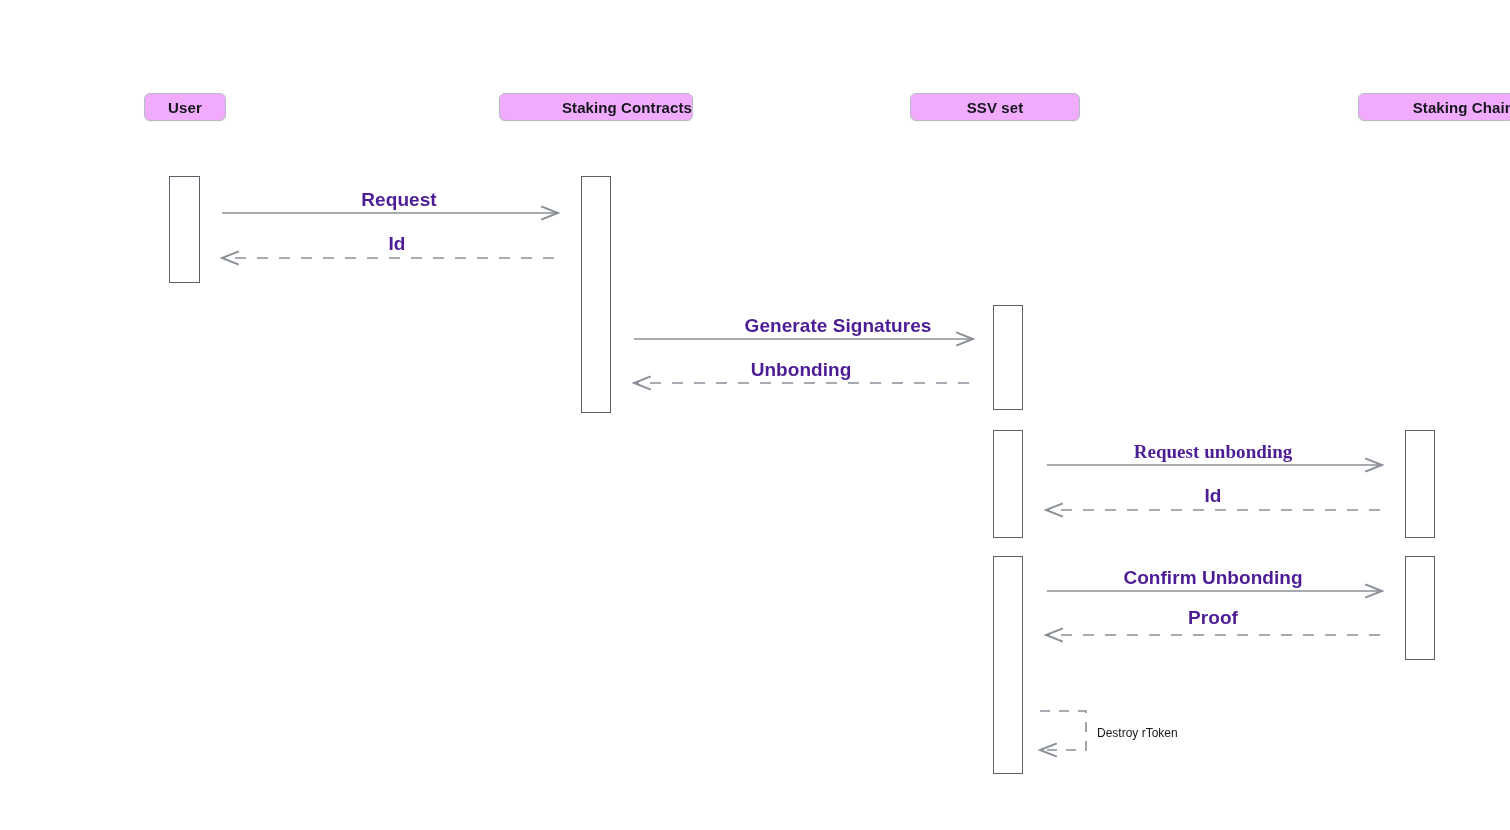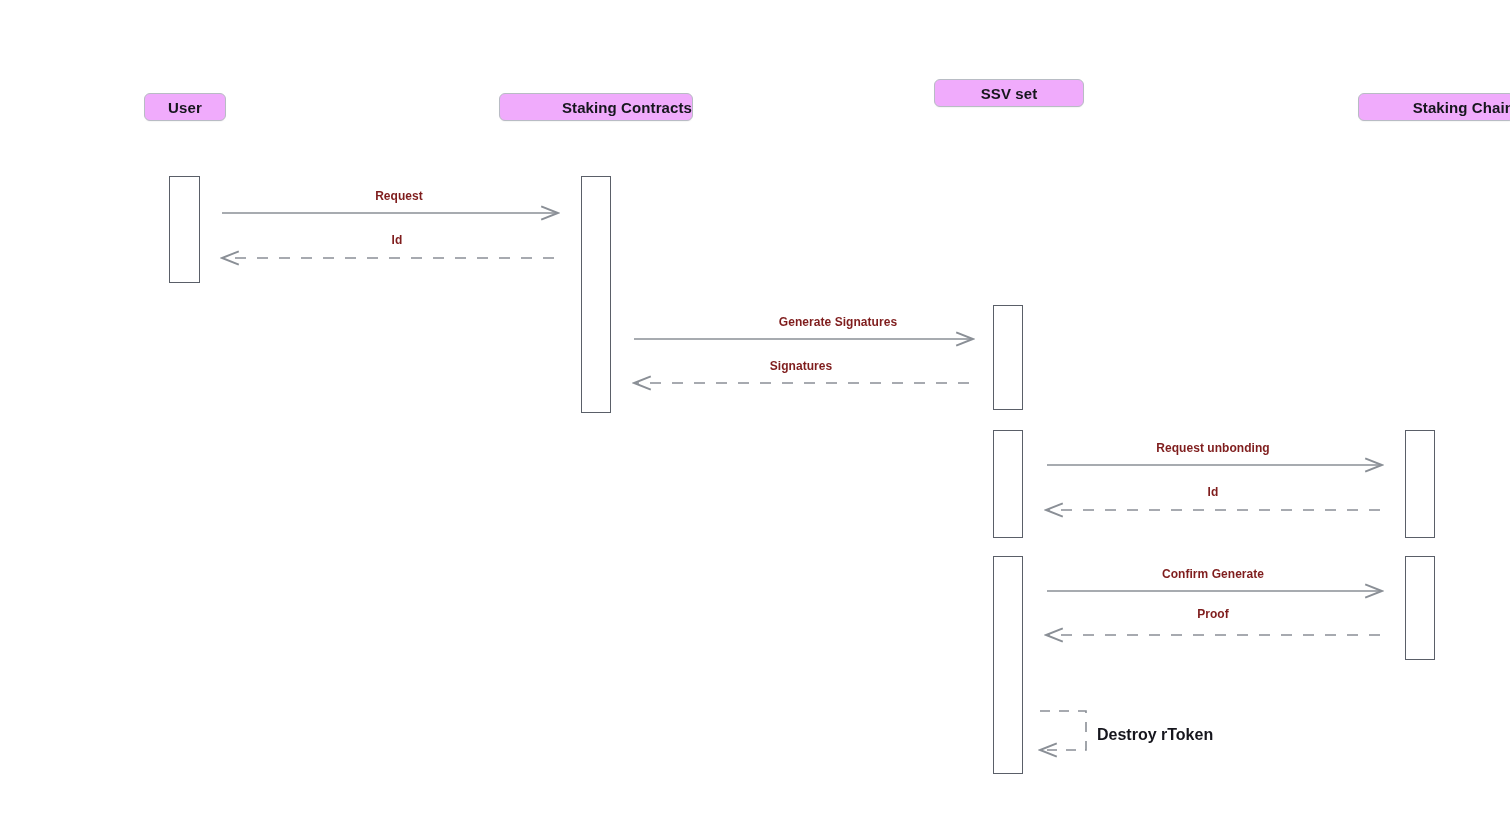--- a/index.html
+++ b/index.html
@@ -38,34 +38,34 @@
     box-shadow: 0 1px 1px rgba(0,0,0,0.04);
   }
   .activation {
     position: absolute;
     box-sizing: border-box;
     border: 1px solid #5a5f68;
     background: #ffffff;
   }
   .msg-label {
     position: absolute;
-    font-size: 12px;
+    font-size: 19px;
     font-weight: bold;
-    color: #7f1d1d;
+    color: #4c1d95;
     white-space: nowrap;
     letter-spacing: 0.05px;
   }
   .msg-label.centered {
     transform: translateX(-50%);
     text-align: center;
   }
   .selfloop-label {
     position: absolute;
-    font-size: 16px;
-    font-weight: bold;
+    font-size: 12px;
+    font-weight: normal;
     color: #16161d;
     white-space: nowrap;
   }
 </style>
 </head>
 <body>
 
 <div id="diagram">
 
   <svg id="edges" width="1510" height="830" style="position:absolute;top:0;left:0;">
@@ -90,41 +90,41 @@
       </g>
   </svg>
 
   <div id="participants-layer">
       <div class="participant-box" style="left: 144px; top: 93px; width: 82px;">
         <span>User</span>
       </div>
       <div class="participant-box" style="left: 499px; top: 93px; width: 194px; justify-content: flex-end;">
         <span>Staking Contracts</span>
       </div>
-      <div class="participant-box" style="left: 910px; top: 79px; width: 150px; margin-left: 24px;">
+      <div class="participant-box" style="left: 910px; top: 93px; width: 170px;">
         <span>SSV set</span>
       </div>
       <div class="participant-box" style="left: 1358px; top: 93px; width: 157px; justify-content: flex-end;">
         <span>Staking Chain</span>
       </div>
     </div>
   <div id="activations-layer">
       <div class="activation" style="left: 169px; top: 176px; width: 31px; height: 107px;"></div>
       <div class="activation" style="left: 581px; top: 176px; width: 30px; height: 237px;"></div>
       <div class="activation" style="left: 993px; top: 305px; width: 30px; height: 105px;"></div>
       <div class="activation" style="left: 993px; top: 430px; width: 30px; height: 108px;"></div>
       <div class="activation" style="left: 993px; top: 556px; width: 30px; height: 218px;"></div>
       <div class="activation" style="left: 1405px; top: 430px; width: 30px; height: 108px;"></div>
       <div class="activation" style="left: 1405px; top: 556px; width: 30px; height: 104px;"></div>
     </div>
   <div id="labels-layer">
       <div class="msg-label centered" style="left: 399px; top: 189px;">Request</div>
       <div class="msg-label centered" style="left: 397px; top: 233px;">Id</div>
       <div class="msg-label centered" style="left: 801px; top: 315px; margin-left: 37px;">Generate Signatures</div>
-      <div class="msg-label centered" style="left: 801px; top: 359px;">Signatures</div>
-      <div class="msg-label centered" style="left: 1213px; top: 441px;">Request unbonding</div>
+      <div class="msg-label centered" style="left: 801px; top: 359px;">Unbonding</div>
+      <div class="msg-label centered" style="left: 1213px; top: 441px; font-family: Liberation Serif, serif;">Request unbonding</div>
       <div class="msg-label centered" style="left: 1213px; top: 485px;">Id</div>
-      <div class="msg-label centered" style="left: 1213px; top: 567px;">Confirm Generate</div>
+      <div class="msg-label centered" style="left: 1213px; top: 567px;">Confirm Unbonding</div>
       <div class="msg-label centered" style="left: 1213px; top: 607px;">Proof</div>
       <div class="selfloop-label" style="left: 1097px; top: 726px;">Destroy rToken</div>
     </div>
 
 </div>
 
 </body></html>

